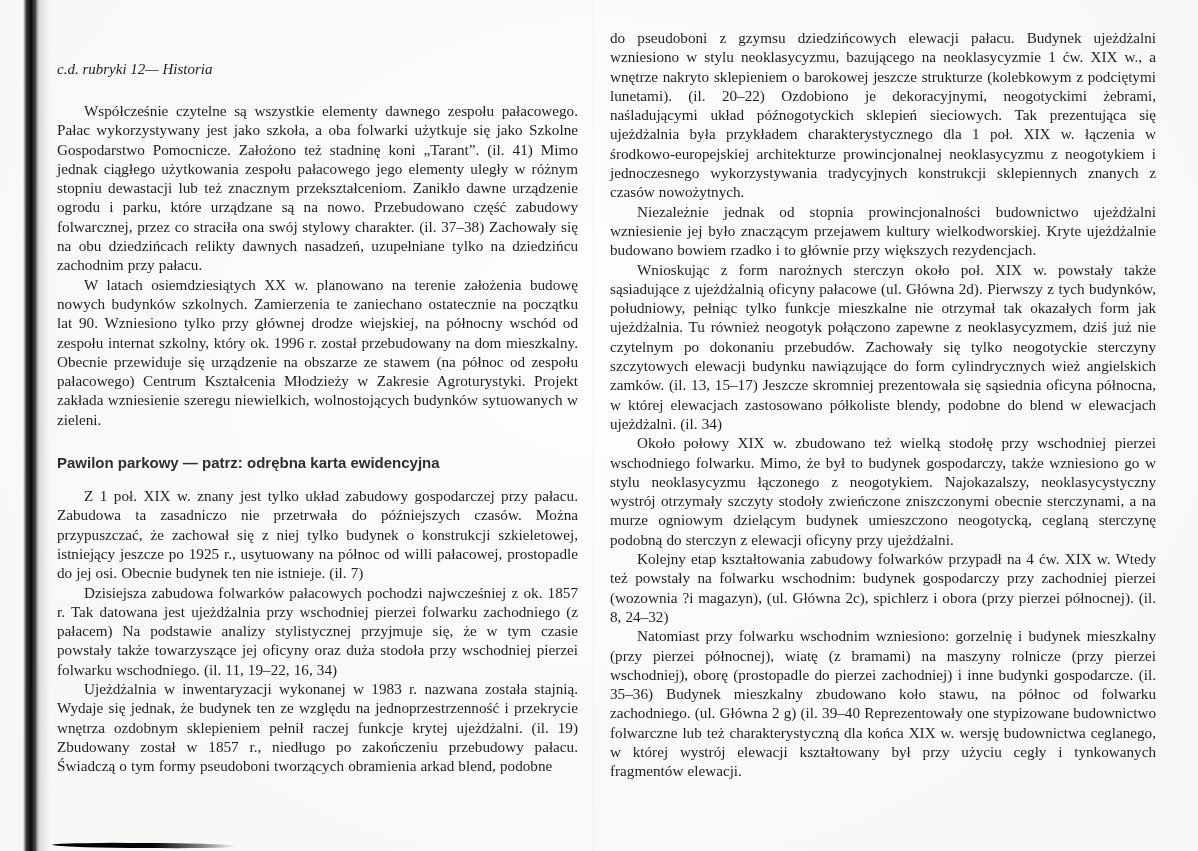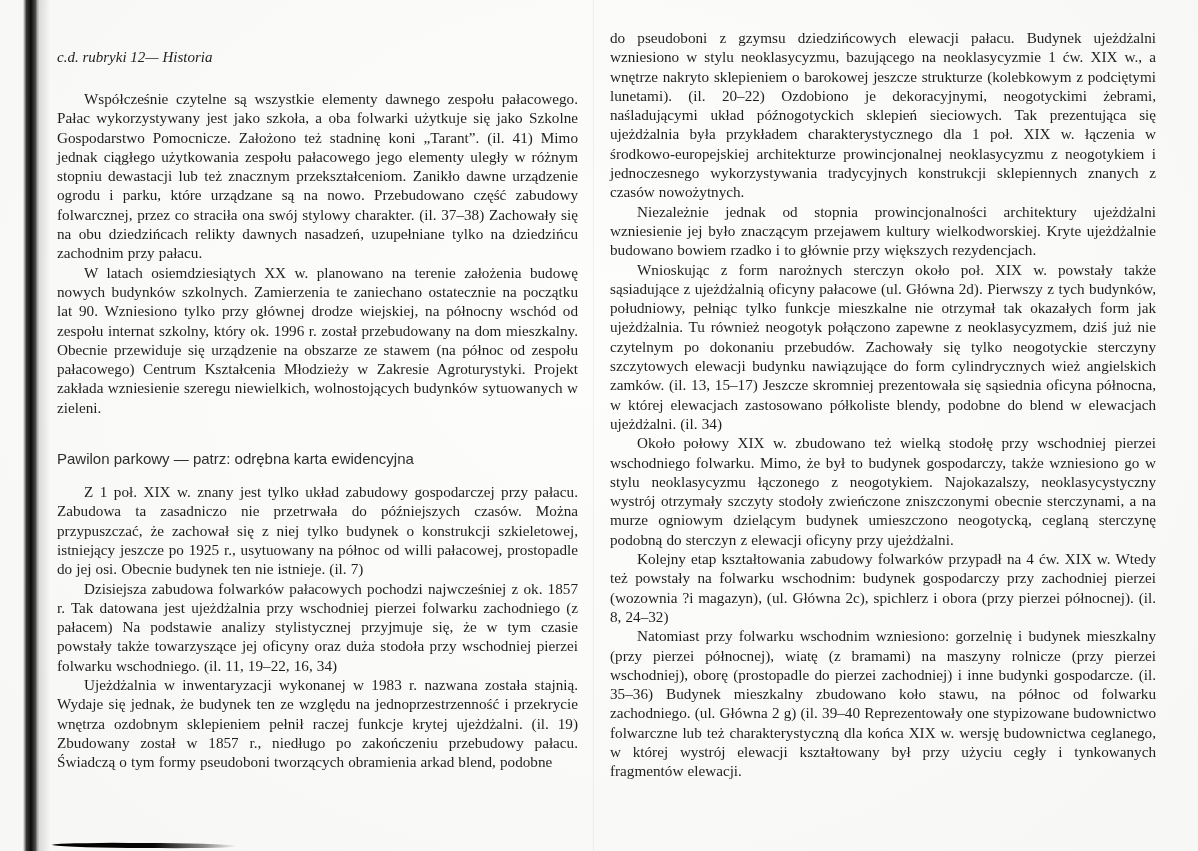--- a/index.html
+++ b/index.html
@@ -61,21 +61,21 @@
     height: 851px;
     background: rgba(0,0,0,0.05);
   }
   
   .col {
     position: absolute;
     color: #1f1f1f;
   }
   .col-left {
     left: 57px;
-    top: 48px;
+    top: 60px;
     width: 521px;
   }
   .col-right {
     left: 610px;
     top: 28px;
     width: 546px;
   }
   .doc-header {
     font: italic 15px/19px "Liberation Serif", "DejaVu Serif", serif;
     color: #222222;
@@ -89,21 +89,21 @@
     word-spacing: 0.3px;
   }
   .indent {
     text-indent: 27px;
   }
   .subheading {
     font: 15px/19px "Liberation Sans", "DejaVu Sans", sans-serif;
     color: #2e2e2e;
     margin: 0;
   }
-  .sh1 { margin-top: 32px; }
+  .sh1 { margin-top: 24px; font-weight: bold; }
   .sh2 { margin-top: 17px; }
   .first-after-heading { margin-top: 14px; }
 </style>
 </head>
 <body>
 
 <div class="page">
 
   <div class="scan-strip"></div>
   <div class="scan-strip-haze"></div>
@@ -119,20 +119,20 @@
     <div class="subheading sh1">Pawilon parkowy — patrz: odrębna karta ewidencyjna</div>
 
 
     <p class="para indent first-after-heading">Z 1 poł. XIX w. znany jest tylko układ zabudowy gospodarczej przy pałacu. Zabudowa ta zasadniczo nie przetrwała do późniejszych czasów. Można przypuszczać, że zachował się z niej tylko budynek o konstrukcji szkieletowej, istniejący jeszcze po 1925 r., usytuowany na północ od willi pałacowej, prostopadle do jej osi. Obecnie budynek ten nie istnieje. (il. 7)</p>
     <p class="para indent">Dzisiejsza zabudowa folwarków pałacowych pochodzi najwcześniej z ok. 1857 r. Tak datowana jest ujeżdżalnia przy wschodniej pierzei folwarku zachodniego (z pałacem) Na podstawie analizy stylistycznej przyjmuje się, że w tym czasie powstały także towarzyszące jej oficyny oraz duża stodoła przy wschodniej pierzei folwarku wschodniego. (il. 11, 19–22, 16, 34)</p>
     <p class="para indent">Ujeżdżalnia w inwentaryzacji wykonanej w 1983 r. nazwana została stajnią. Wydaje się jednak, że budynek ten ze względu na jednoprzestrzenność i przekrycie wnętrza ozdobnym sklepieniem pełnił raczej funkcje krytej ujeżdżalni. (il. 19) Zbudowany został w 1857 r., niedługo po zakończeniu przebudowy pałacu. Świadczą o tym formy pseudoboni tworzących obramienia arkad blend, podobne</p>
   </div>
 
   <div class="col col-right">
     <p class="para">do pseudoboni z gzymsu dziedzińcowych elewacji pałacu. Budynek ujeżdżalni wzniesiono w stylu neoklasycyzmu, bazującego na neoklasycyzmie 1 ćw. XIX w., a wnętrze nakryto sklepieniem o barokowej jeszcze strukturze (kolebkowym z podciętymi lunetami). (il. 20–22) Ozdobiono je dekoracyjnymi, neogotyckimi żebrami, naśladującymi układ późnogotyckich sklepień sieciowych. Tak prezentująca się ujeżdżalnia była przykładem charakterystycznego dla 1 poł. XIX w. łączenia w środkowo-europejskiej architekturze prowincjonalnej neoklasycyzmu z neogotykiem i jednoczesnego wykorzystywania tradycyjnych konstrukcji sklepiennych znanych z czasów nowożytnych.</p>
-    <p class="para indent">Niezależnie jednak od stopnia prowincjonalności architektury ujeżdżalni wzniesienie jej było znaczącym przejawem kultury wielkodworskiej. Kryte ujeżdżalnie budowano bowiem rzadko i to głównie przy większych rezydencjach.</p>
+    <p class="para indent">Niezależnie jednak od stopnia prowincjonalności budownictwo ujeżdżalni wzniesienie jej było znaczącym przejawem kultury wielkodworskiej. Kryte ujeżdżalnie budowano bowiem rzadko i to głównie przy większych rezydencjach.</p>
     <p class="para indent">Wnioskując z form narożnych sterczyn około poł. XIX w. powstały także sąsiadujące z ujeżdżalnią oficyny pałacowe (ul. Główna 2d). Pierwszy z tych budynków, południowy, pełniąc tylko funkcje mieszkalne nie otrzymał tak okazałych form jak ujeżdżalnia. Tu również neogotyk połączono zapewne z neoklasycyzmem, dziś już nie czytelnym po dokonaniu przebudów. Zachowały się tylko neogotyckie sterczyny szczytowych elewacji budynku nawiązujące do form cylindrycznych wież angielskich zamków. (il. 13, 15–17) Jeszcze skromniej prezentowała się sąsiednia oficyna północna, w której elewacjach zastosowano półkoliste blendy, podobne do blend w elewacjach ujeżdżalni. (il. 34)</p>
     <p class="para indent">Około połowy XIX w. zbudowano też wielką stodołę przy wschodniej pierzei wschodniego folwarku. Mimo, że był to budynek gospodarczy, także wzniesiono go w stylu neoklasycyzmu łączonego z neogotykiem. Najokazalszy, neoklasycystyczny wystrój otrzymały szczyty stodoły zwieńczone zniszczonymi obecnie sterczynami, a na murze ogniowym dzielącym budynek umieszczono neogotycką, ceglaną sterczynę podobną do sterczyn z elewacji oficyny przy ujeżdżalni.</p>
     <p class="para indent">Kolejny etap kształtowania zabudowy folwarków przypadł na 4 ćw. XIX w. Wtedy też powstały na folwarku wschodnim: budynek gospodarczy przy zachodniej pierzei (wozownia ?i magazyn), (ul. Główna 2c), spichlerz i obora (przy pierzei północnej). (il. 8, 24–32)</p>
     <p class="para indent">Natomiast przy folwarku wschodnim wzniesiono: gorzelnię i budynek mieszkalny (przy pierzei północnej), wiatę (z bramami) na maszyny rolnicze (przy pierzei wschodniej), oborę (prostopadle do pierzei zachodniej) i inne budynki gospodarcze. (il. 35–36) Budynek mieszkalny zbudowano koło stawu, na północ od folwarku zachodniego. (ul. Główna 2 g) (il. 39–40 Reprezentowały one stypizowane budownictwo folwarczne lub też charakterystyczną dla końca XIX w. wersję budownictwa ceglanego, w której wystrój elewacji kształtowany był przy użyciu cegły i tynkowanych fragmentów elewacji.</p>
   </div>
 
 </div>
 
 </body></html>

